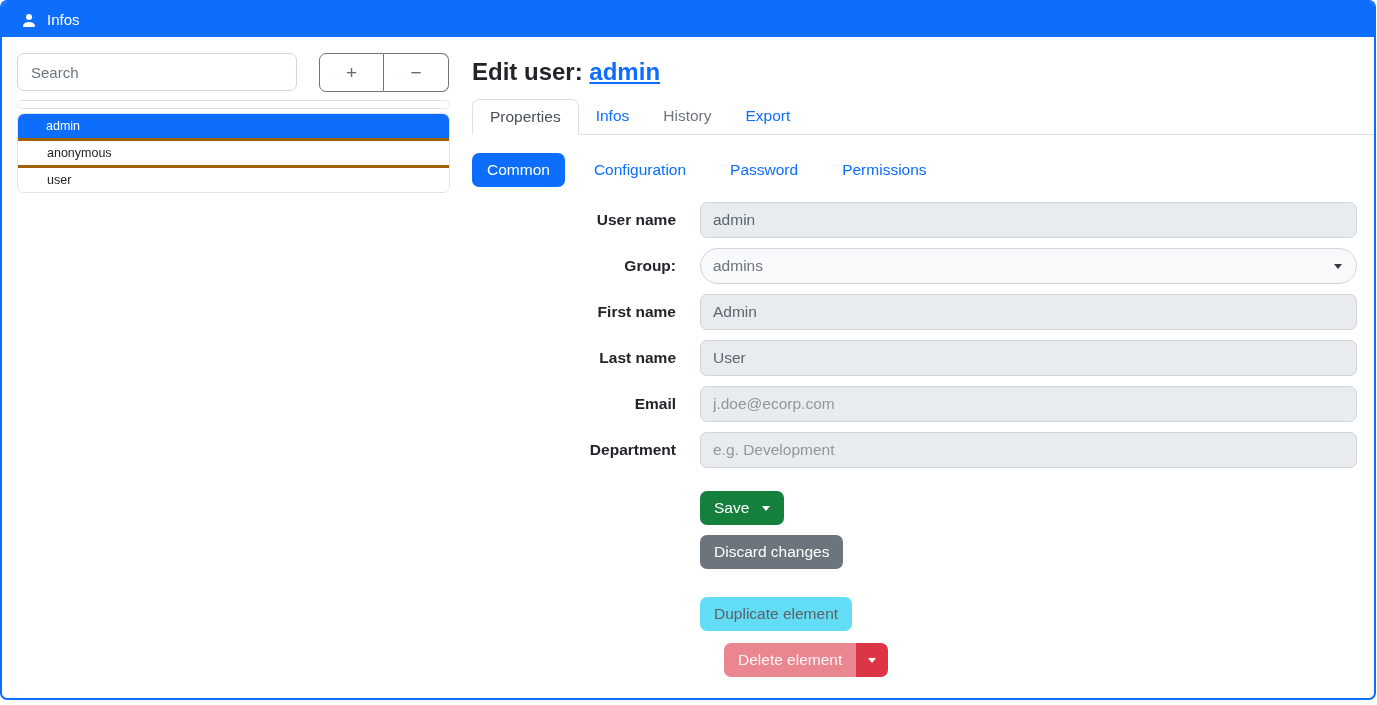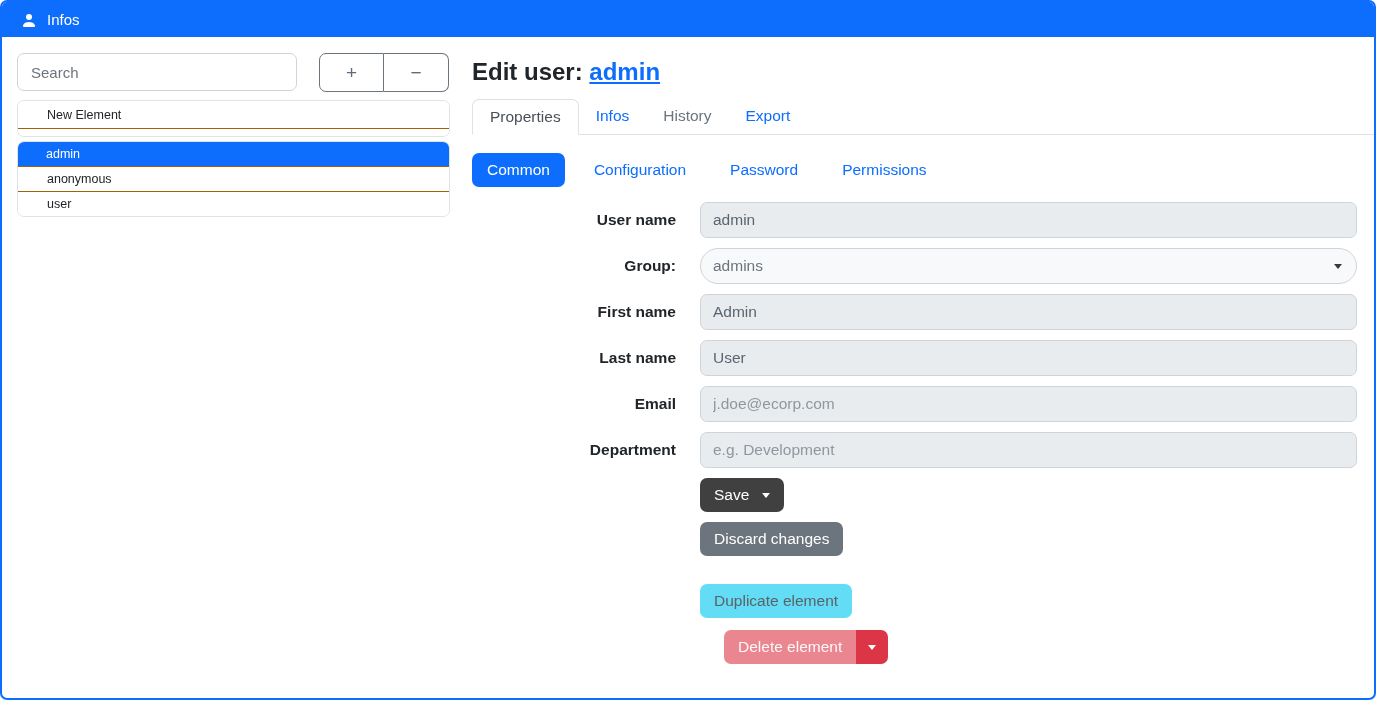--- a/index.html
+++ b/index.html
@@ -27,21 +27,21 @@
             font-size:19px; line-height:1; display:flex; align-items:center; justify-content:center;
             cursor:pointer; box-sizing:border-box; padding:0; font-family:inherit; }
   .pm-btn.plus  { border-radius:7px 0 0 7px; }
   .pm-btn.minus { border-radius:0 7px 7px 0; border-left:none; }
 
   .list-group { width:433px; box-sizing:border-box; border:1px solid #dfe3e7; border-radius:7px;
                 overflow:hidden; background:#fff; }
   .list-group.first { margin-top:8px; }
   .list-group.second { margin-top:4px; }
   .list-item { display:flex; align-items:center; padding-left:29px; font-size:12.5px;
-               color:#212529; border-top:1px solid #a16207; cursor:pointer; background:#fff; }
+               color:#212529; border-top:3px solid #a16207; cursor:pointer; background:#fff; }
   .list-item:first-child { border-top:none; }
   .li-tall { height:27px; }
   .li-thin { height:7px; }
   .li-std  { height:24px; }
   .list-item.active { background:#0d6efd; color:#fff; margin:0 -1px; border-top-color:#0d6efd; }
 
   
   .main { flex:1; box-sizing:border-box; padding-left:10px; }
   .page-title { margin:21px 0 0 0; font-size:24px; font-weight:700; color:#212529; }
   .page-title a { color:#0d6efd; text-decoration:underline; cursor:pointer; }
@@ -71,21 +71,21 @@
                 font-size:15.5px; color:#6c757d; display:flex; align-items:center;
                 justify-content:space-between; cursor:pointer; }
   .caret-down { width:0; height:0; border-left:4px solid transparent; border-right:4px solid transparent;
                 border-top:5px solid #343a40; display:inline-block; }
 
   .actions { margin-left:228px; }
   .btn { border:none; border-radius:7px; height:34px; padding:0 14px; font-size:15.5px;
          font-family:inherit; display:inline-flex; align-items:center; justify-content:center;
          cursor:pointer; }
   .row-gap { line-height:0; }
-  .btn-save { background:#404040; color:#fff; }
+  .btn-save { background:#15803d; color:#fff; margin-top:13px; }
   .btn-save .caret-down { border-top-color:#fff; margin-left:13px; }
   .btn-discard { background:#6c757d; color:#fff; margin-top:10px; }
   .btn-duplicate { background:#62ddf5; color:#5b6268; margin-top:28px; cursor:default; }
   .split-delete { display:inline-flex; margin-top:12px; line-height:0;padding-left:24px; }
   .btn-delete { background:#ea8690; color:rgba(255,255,255,0.93); border-radius:7px 0 0 7px; cursor:default; }
   .btn-delete-toggle { background:#dc3545; width:32px; height:34px; border:none; cursor:pointer;
                        border-radius:0 7px 7px 0; display:inline-flex; align-items:center; justify-content:center; }
   .btn-delete-toggle .caret-down { border-top-color:#fff; }
 </style>
 </head>
@@ -108,23 +108,20 @@
     <div class="sidebar">
       <div class="search-row">
         <input class="search-input" placeholder="Search" style="">
         <div class="btn-group-pm">
           <button class="pm-btn plus">+</button>
           <button class="pm-btn minus">−</button>
         </div>
       </div>
 
       <div class="list-group first">
-        <div class="list-item li-tall">
-          <span>New Element</span>
-        </div>
         <div class="list-item li-thin"></div>
       </div>
 
       <div class="list-group second">
         <div class="list-item li-std active">
           <span>admin</span>
         </div>
         <div class="list-item li-std">
           <span>anonymous</span>
         </div>

